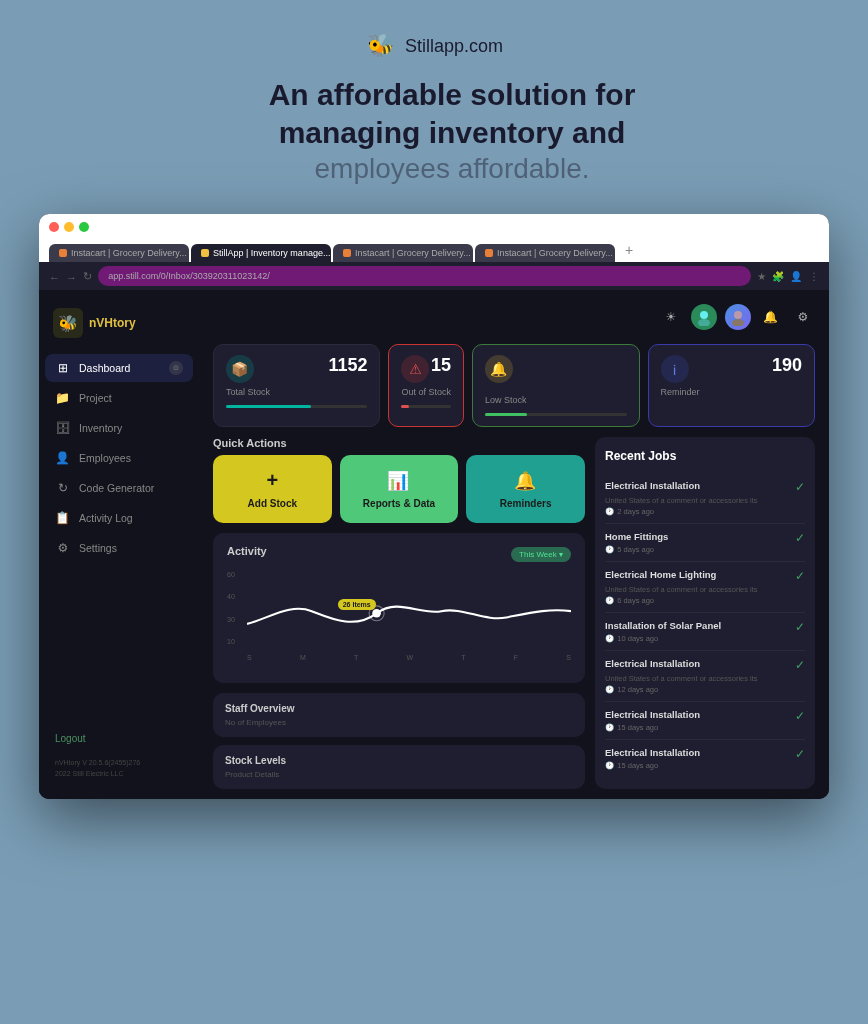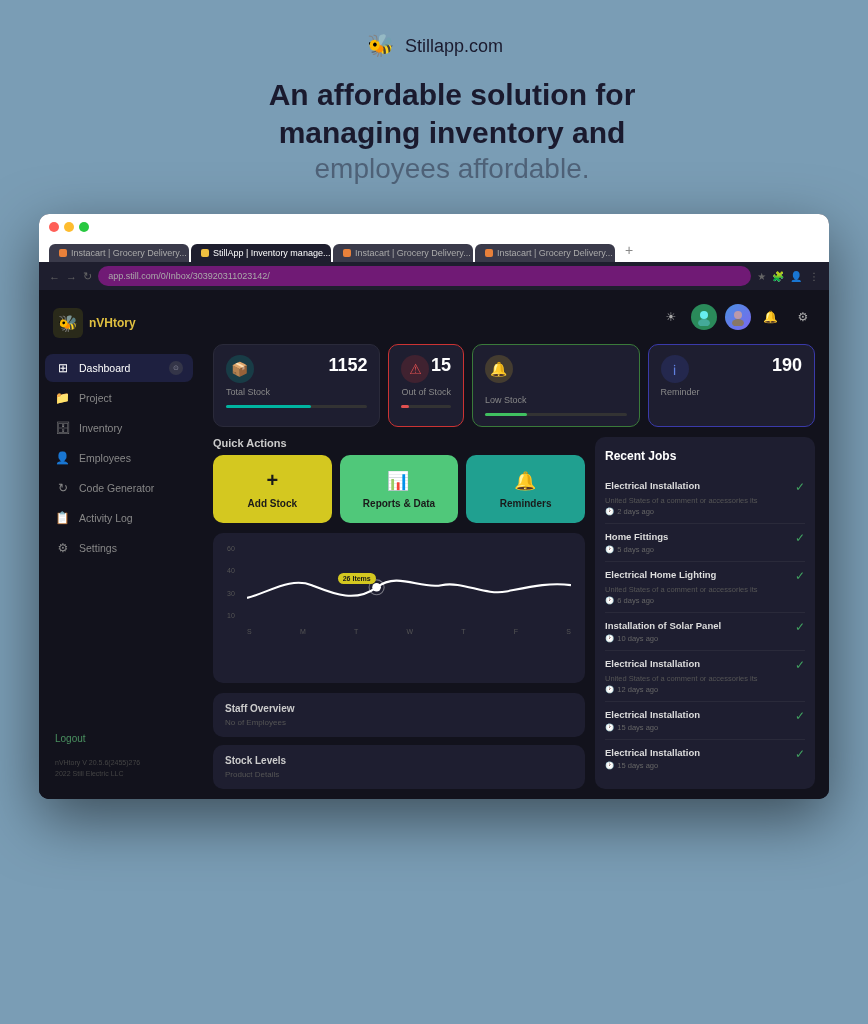--- a/index.html
+++ b/index.html
@@ -654,20 +654,26 @@
                 <span class="action-label">Reports &amp; Data</span>
               </div>
               <div class="action-card teal-bg">
                 <span class="action-icon">🔔</span>
                 <span class="action-label">Reminders</span>
               </div>
             </div>
           </div>
 
           <div class="activity-card">
+            <div class="activity-header">
+              <span class="section-title">Activity</span>
+              <div class="week-badge">
+                <span>This Week ▾</span>
+              </div>
+            </div>
             <div class="chart-container">
               <div class="chart-y-labels">
                 <span>60</span>
                 <span>40</span>
                 <span>30</span>
                 <span>10</span>
               </div>
               <div class="chart-area">
                 <svg class="chart-svg" viewBox="0 0 300 70" preserveAspectRatio="none">
                   <path d="M0,50 C20,45 40,30 60,38 C80,46 100,55 120,40 C140,25 160,42 180,38 C200,34 220,48 240,44 C260,40 280,35 300,38" fill="none" stroke="white" stroke-width="2"></path>

